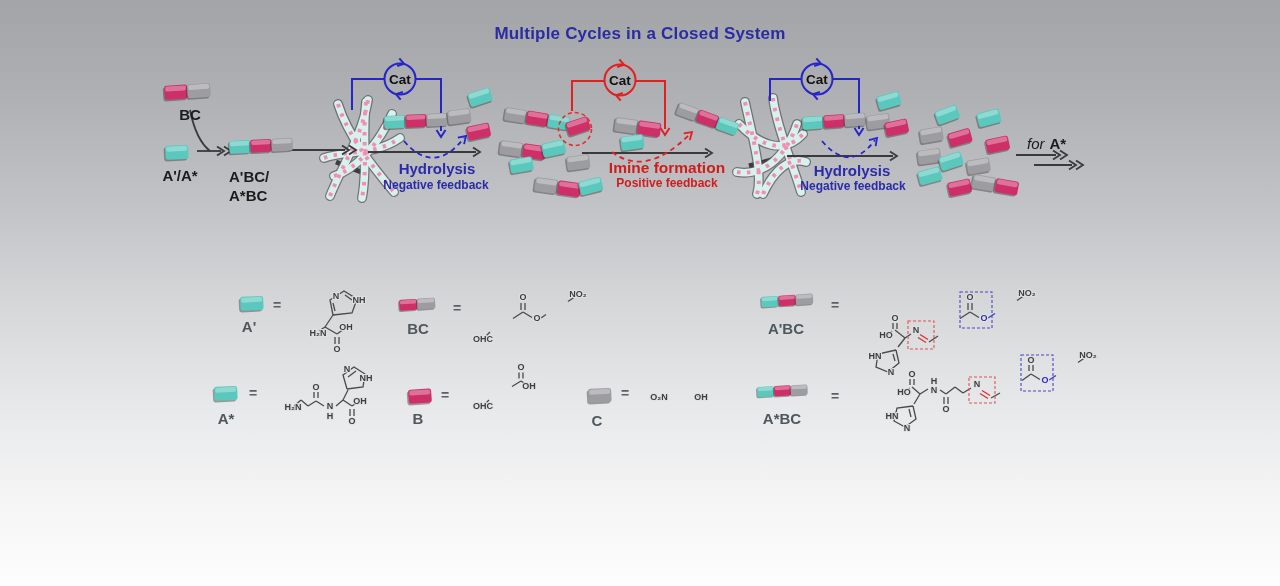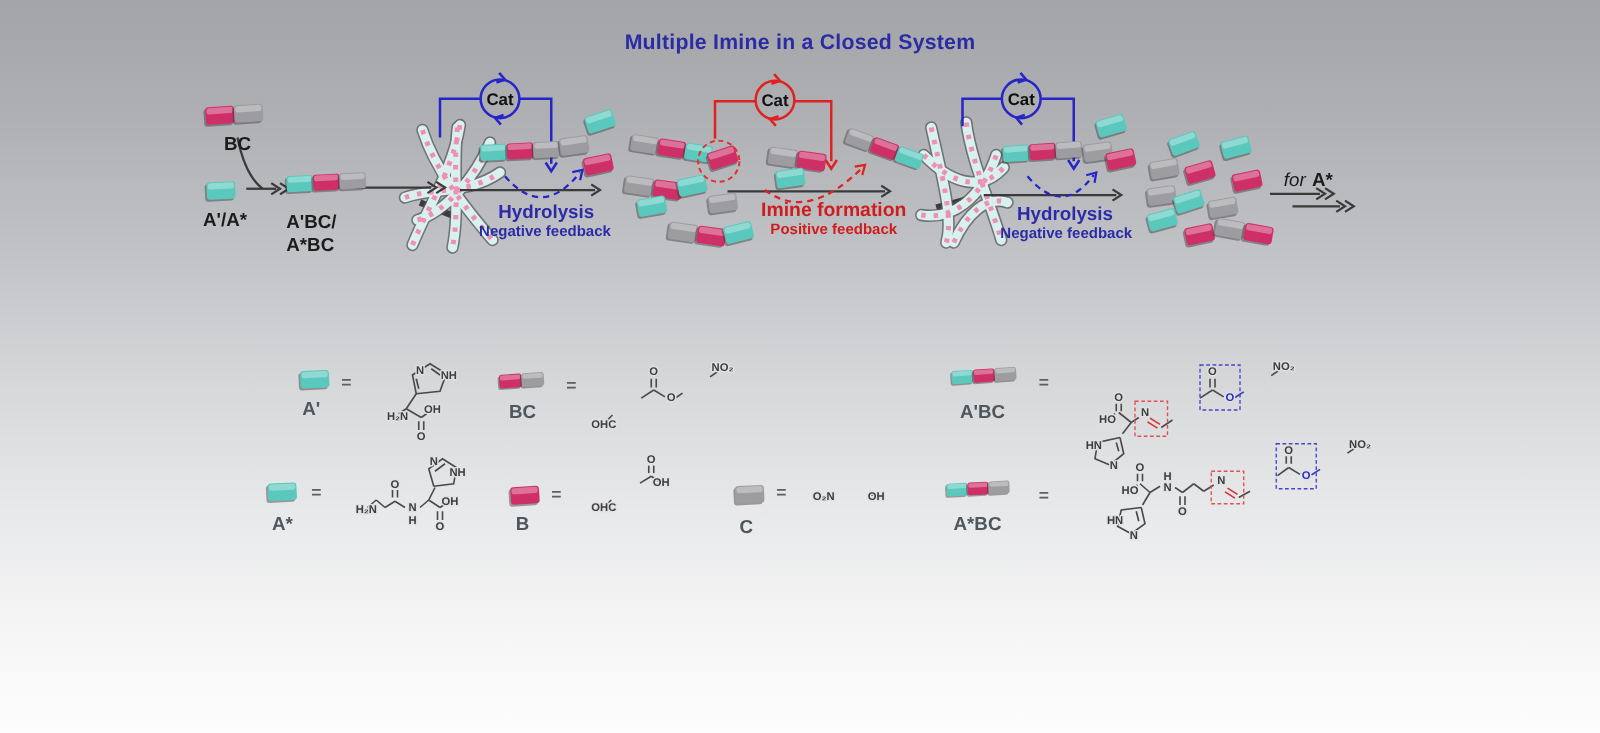--- a/index.html
+++ b/index.html
@@ -29,21 +29,21 @@
   .mol line,.mol polyline,.mol polygon{stroke:#4a4a4a;stroke-width:1.3;fill:none;}
   .mol .rd{stroke:#d93030;}
   .mol .bl{stroke:#3a3ac0;}
   .mol .rbox{stroke:#e05252;stroke-width:1.1;stroke-dasharray:3 2;fill:none;}
   .mol .bbox{stroke:#4646cc;stroke-width:1.1;stroke-dasharray:3 2;fill:none;}
 </style>
 </head>
 <body>
 
 <div id="canvas">
-  <div id="title">Multiple Imine in a Closed System</div>
+  <div id="title">Multiple Cycles in a Closed System</div>
 
   <svg width="1280" height="586" viewBox="0 0 1280 586">
     <defs>
       <g id="u">
         <rect x="-1.5" y="1.5" width="23" height="14" rx="2.5" fill="#3a3a3a" opacity="0.45"></rect>
         <rect width="23" height="14" rx="2.5"></rect>
         <rect x="1" y="0.8" width="21" height="5" rx="2" fill="#ffffff" opacity="0.32"></rect>
       </g>
       <g id="d-gp">
           <use href="#u" fill="#9d9da1"></use>

